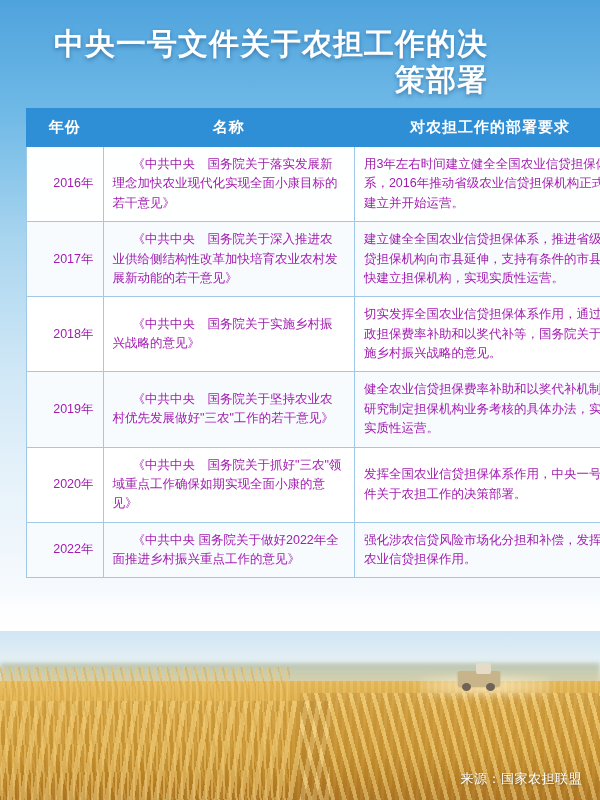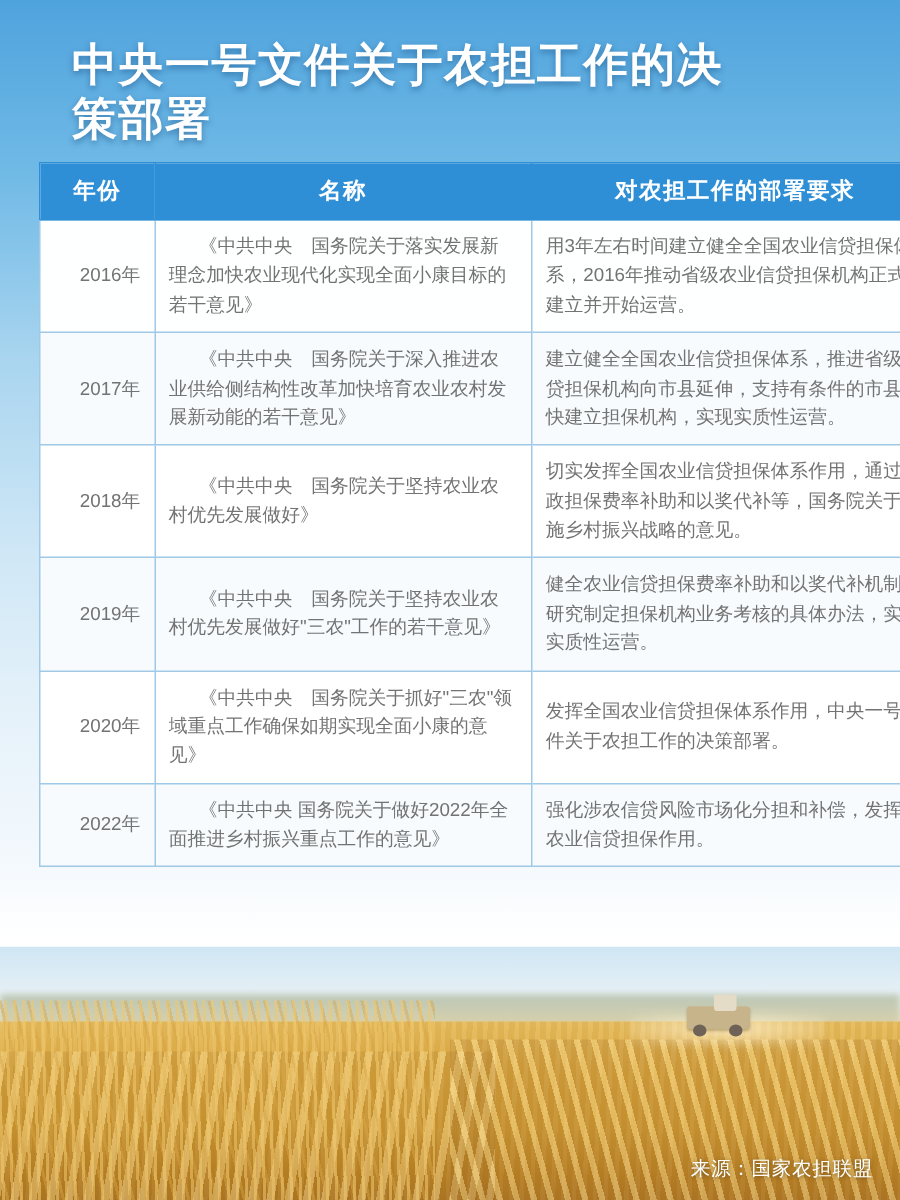--- a/index.html
+++ b/index.html
@@ -20,21 +20,21 @@
     height: 800px;
     background: linear-gradient(to bottom, #4fa3dd 0%, #6fb9e6 14%, #a9d5ef 30%, #cfe7f6 46%, #e6f2fa 60%, #f4f9fd 72%, #ffffff 78%);
     overflow: hidden;
   }
   
   .title-wrap {
     position: absolute;
     top: 26px;
     left: 0;
     width: 488px;
-    text-align: left;
+    text-align: right;
     padding-left: 48px;
   }
   .title {
     display: inline-block;
     font-size: 30px;
     font-weight: bold;
     color: #ffffff;
     letter-spacing: 1px;
     text-shadow: 0 2px 4px rgba(10,60,110,0.45);
     line-height: 1.2;
@@ -64,21 +64,21 @@
     padding: 9px 4px;
     text-align: center;
     border: 1px solid #2f8fd6;
     letter-spacing: 1px;
   }
   table.decision-table tbody td {
     border: 1px solid #9fc9e6;
     padding: 8px 9px;
     font-size: 12.5px;
     line-height: 1.55;
-    color: #737373;
+    color: #a21caf;
     vertical-align: middle;
   }
   td.year-cell {
     text-align: right;
     font-size: 13px;
     color: #1b1b1b;
     padding-left: 2px;
     padding-right: 2px;
   }
   td.name-cell {
@@ -231,21 +231,21 @@
           <td class="name-cell">《中共中央　国务院关于落实发展新理念加快农业现代化实现全面小康目标的若干意见》</td>
           <td class="req-cell">用3年左右时间建立健全全国农业信贷担保体系，2016年推动省级农业信贷担保机构正式建立并开始运营。</td>
         </tr>
         <tr>
           <td class="year-cell">2017年</td>
           <td class="name-cell">《中共中央　国务院关于深入推进农业供给侧结构性改革加快培育农业农村发展新动能的若干意见》</td>
           <td class="req-cell">建立健全全国农业信贷担保体系，推进省级信贷担保机构向市县延伸，支持有条件的市县尽快建立担保机构，实现实质性运营。</td>
         </tr>
         <tr>
           <td class="year-cell">2018年</td>
-          <td class="name-cell">《中共中央　国务院关于坚持农业农村优先发展做好》</td>
+          <td class="name-cell">《中共中央　国务院关于实施乡村振兴战略的意见》</td>
           <td class="req-cell">切实发挥全国农业信贷担保体系作用，通过财政担保费率补助和以奖代补等，国务院关于实施乡村振兴战略的意见。</td>
         </tr>
         <tr>
           <td class="year-cell">2019年</td>
           <td class="name-cell">《中共中央　国务院关于坚持农业农村优先发展做好"三农"工作的若干意见》</td>
           <td class="req-cell">健全农业信贷担保费率补助和以奖代补机制，研究制定担保机构业务考核的具体办法，实现实质性运营。</td>
         </tr>
         <tr>
           <td class="year-cell">2020年</td>
           <td class="name-cell">《中共中央　国务院关于抓好"三农"领域重点工作确保如期实现全面小康的意见》</td>

